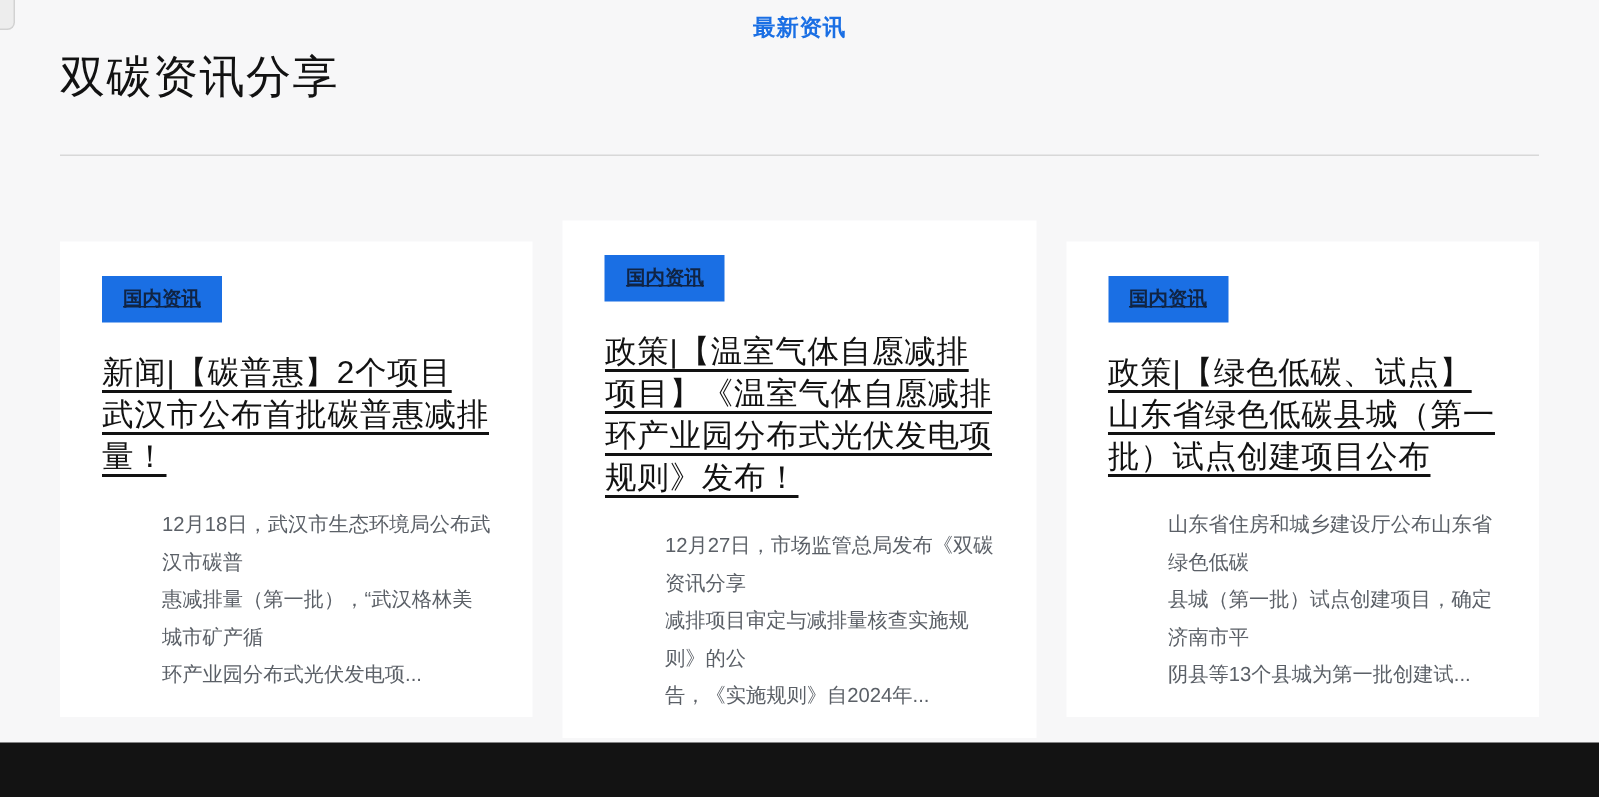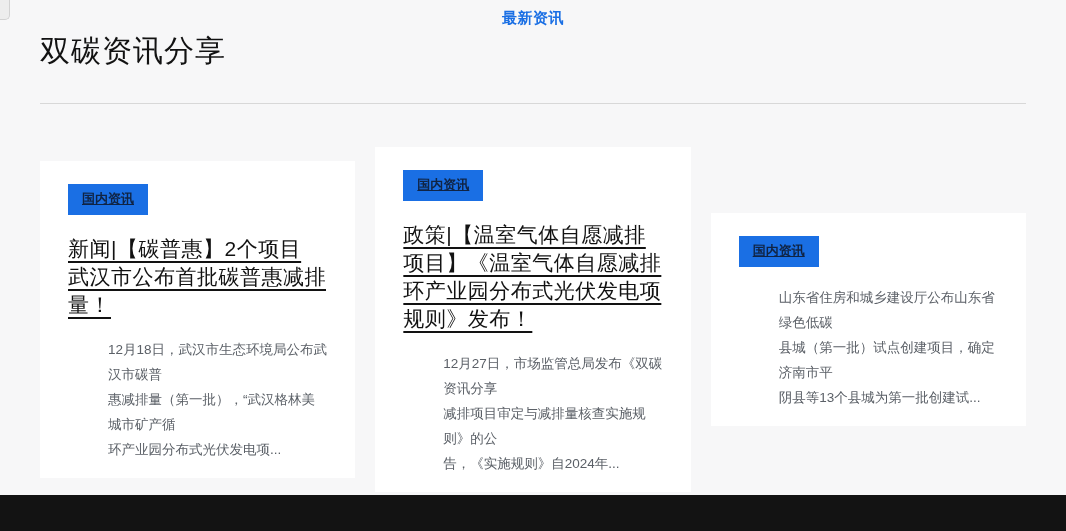--- a/index.html
+++ b/index.html
@@ -124,20 +124,23 @@
 项目】《温室气体自愿减排
 环产业园分布式光伏发电项
 规则》发布！</a>
       <p class="excerpt">12月27日，市场监管总局发布《双碳资讯分享
 减排项目审定与减排量核查实施规则》的公
 告，《实施规则》自2024年...</p>
     </article>
 
     <article class="card">
       <a class="badge">国内资讯</a>
+      <a class="card-title">政策|【绿色低碳、试点】
+山东省绿色低碳县城（第一
+批）试点创建项目公布</a>
       <p class="excerpt">山东省住房和城乡建设厅公布山东省绿色低碳
 县城（第一批）试点创建项目，确定济南市平
 阴县等13个县城为第一批创建试...</p>
     </article>
 
   </div>
 </div>
 
 <footer class="footer"></footer>
 

